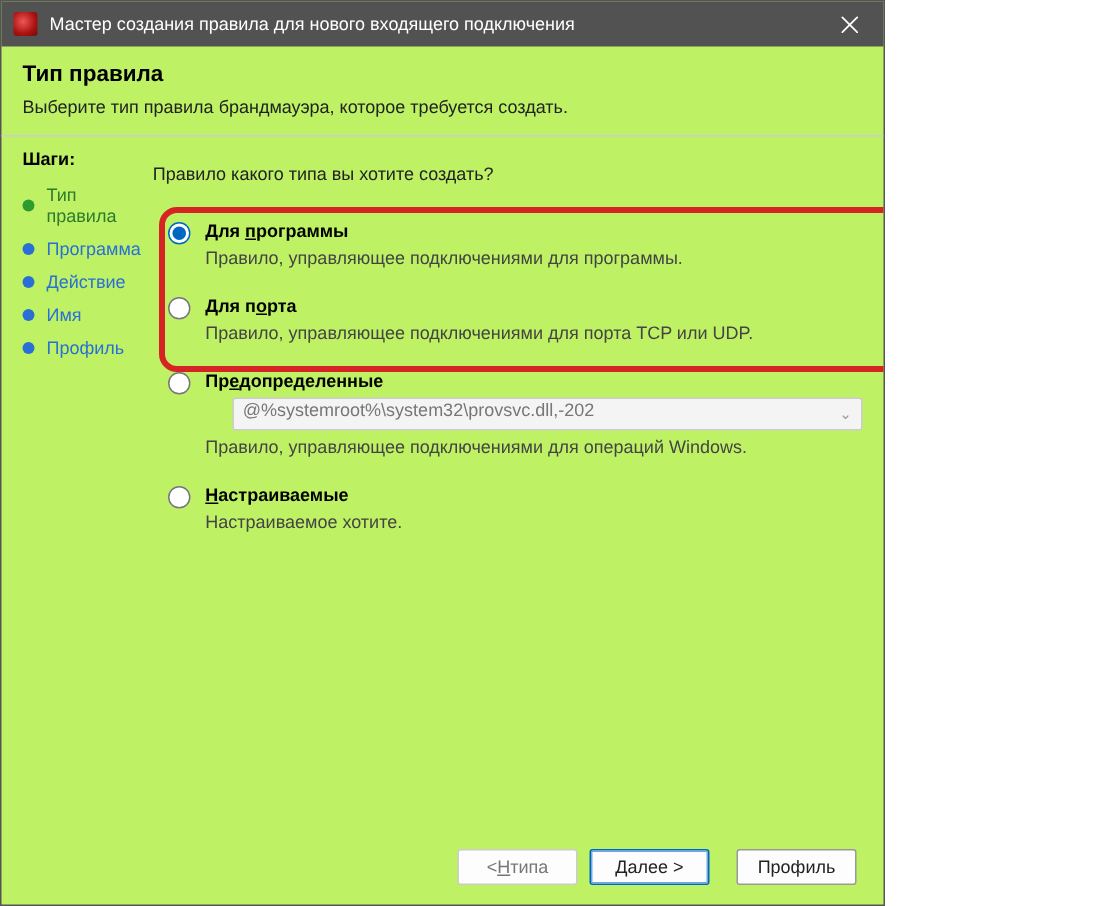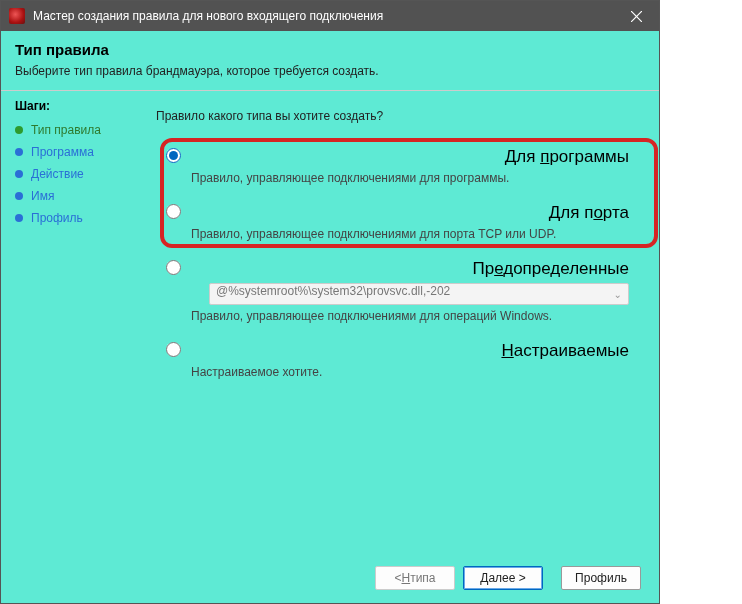--- a/index.html
+++ b/index.html
@@ -5,26 +5,26 @@
   * { box-sizing: border-box; margin: 0; padding: 0; }
   body {
     font-family: "Segoe UI", Tahoma, sans-serif;
     font-size: 12px;
     background: #fff;
     width: 742px;
     height: 604px;
     overflow: hidden;
   }
   .window {
-    width: 660px;
+    width: 590px;
     height: 604px;
     border: 1px solid #555;
     display: flex;
     flex-direction: column;
-    background: #5eead4;
+    background: #bef264;
   }
   .titlebar {
     height: 30px;
     background: #525252;
     color: #fff;
     display: flex;
     align-items: center;
     padding: 0 0 0 8px;
     font-size: 12px;
   }
@@ -103,25 +103,24 @@
     margin-bottom: 14px;
     padding: 2px 6px;
   }
   .opt input[type=radio] {
     width: 15px; height: 15px;
     margin: 1px 10px 0 4px;
     accent-color: #0067c0;
   }
   .opt .texts { flex: 1; }
   .opt .otitle {
-    font-size: 17px;
-    font-weight: 400;
+    font-size: 12px;
+    font-weight: 700;
     color: #000;
     margin-bottom: 4px;
-    text-align: right;
   }
   .opt .odesc {
     font-size: 12px;
     color: #444;
   }
   .opt .u { text-decoration: underline; }
   .dropdown-row {
     margin: 2px 0 4px 0;
   }
   .dropdown {

